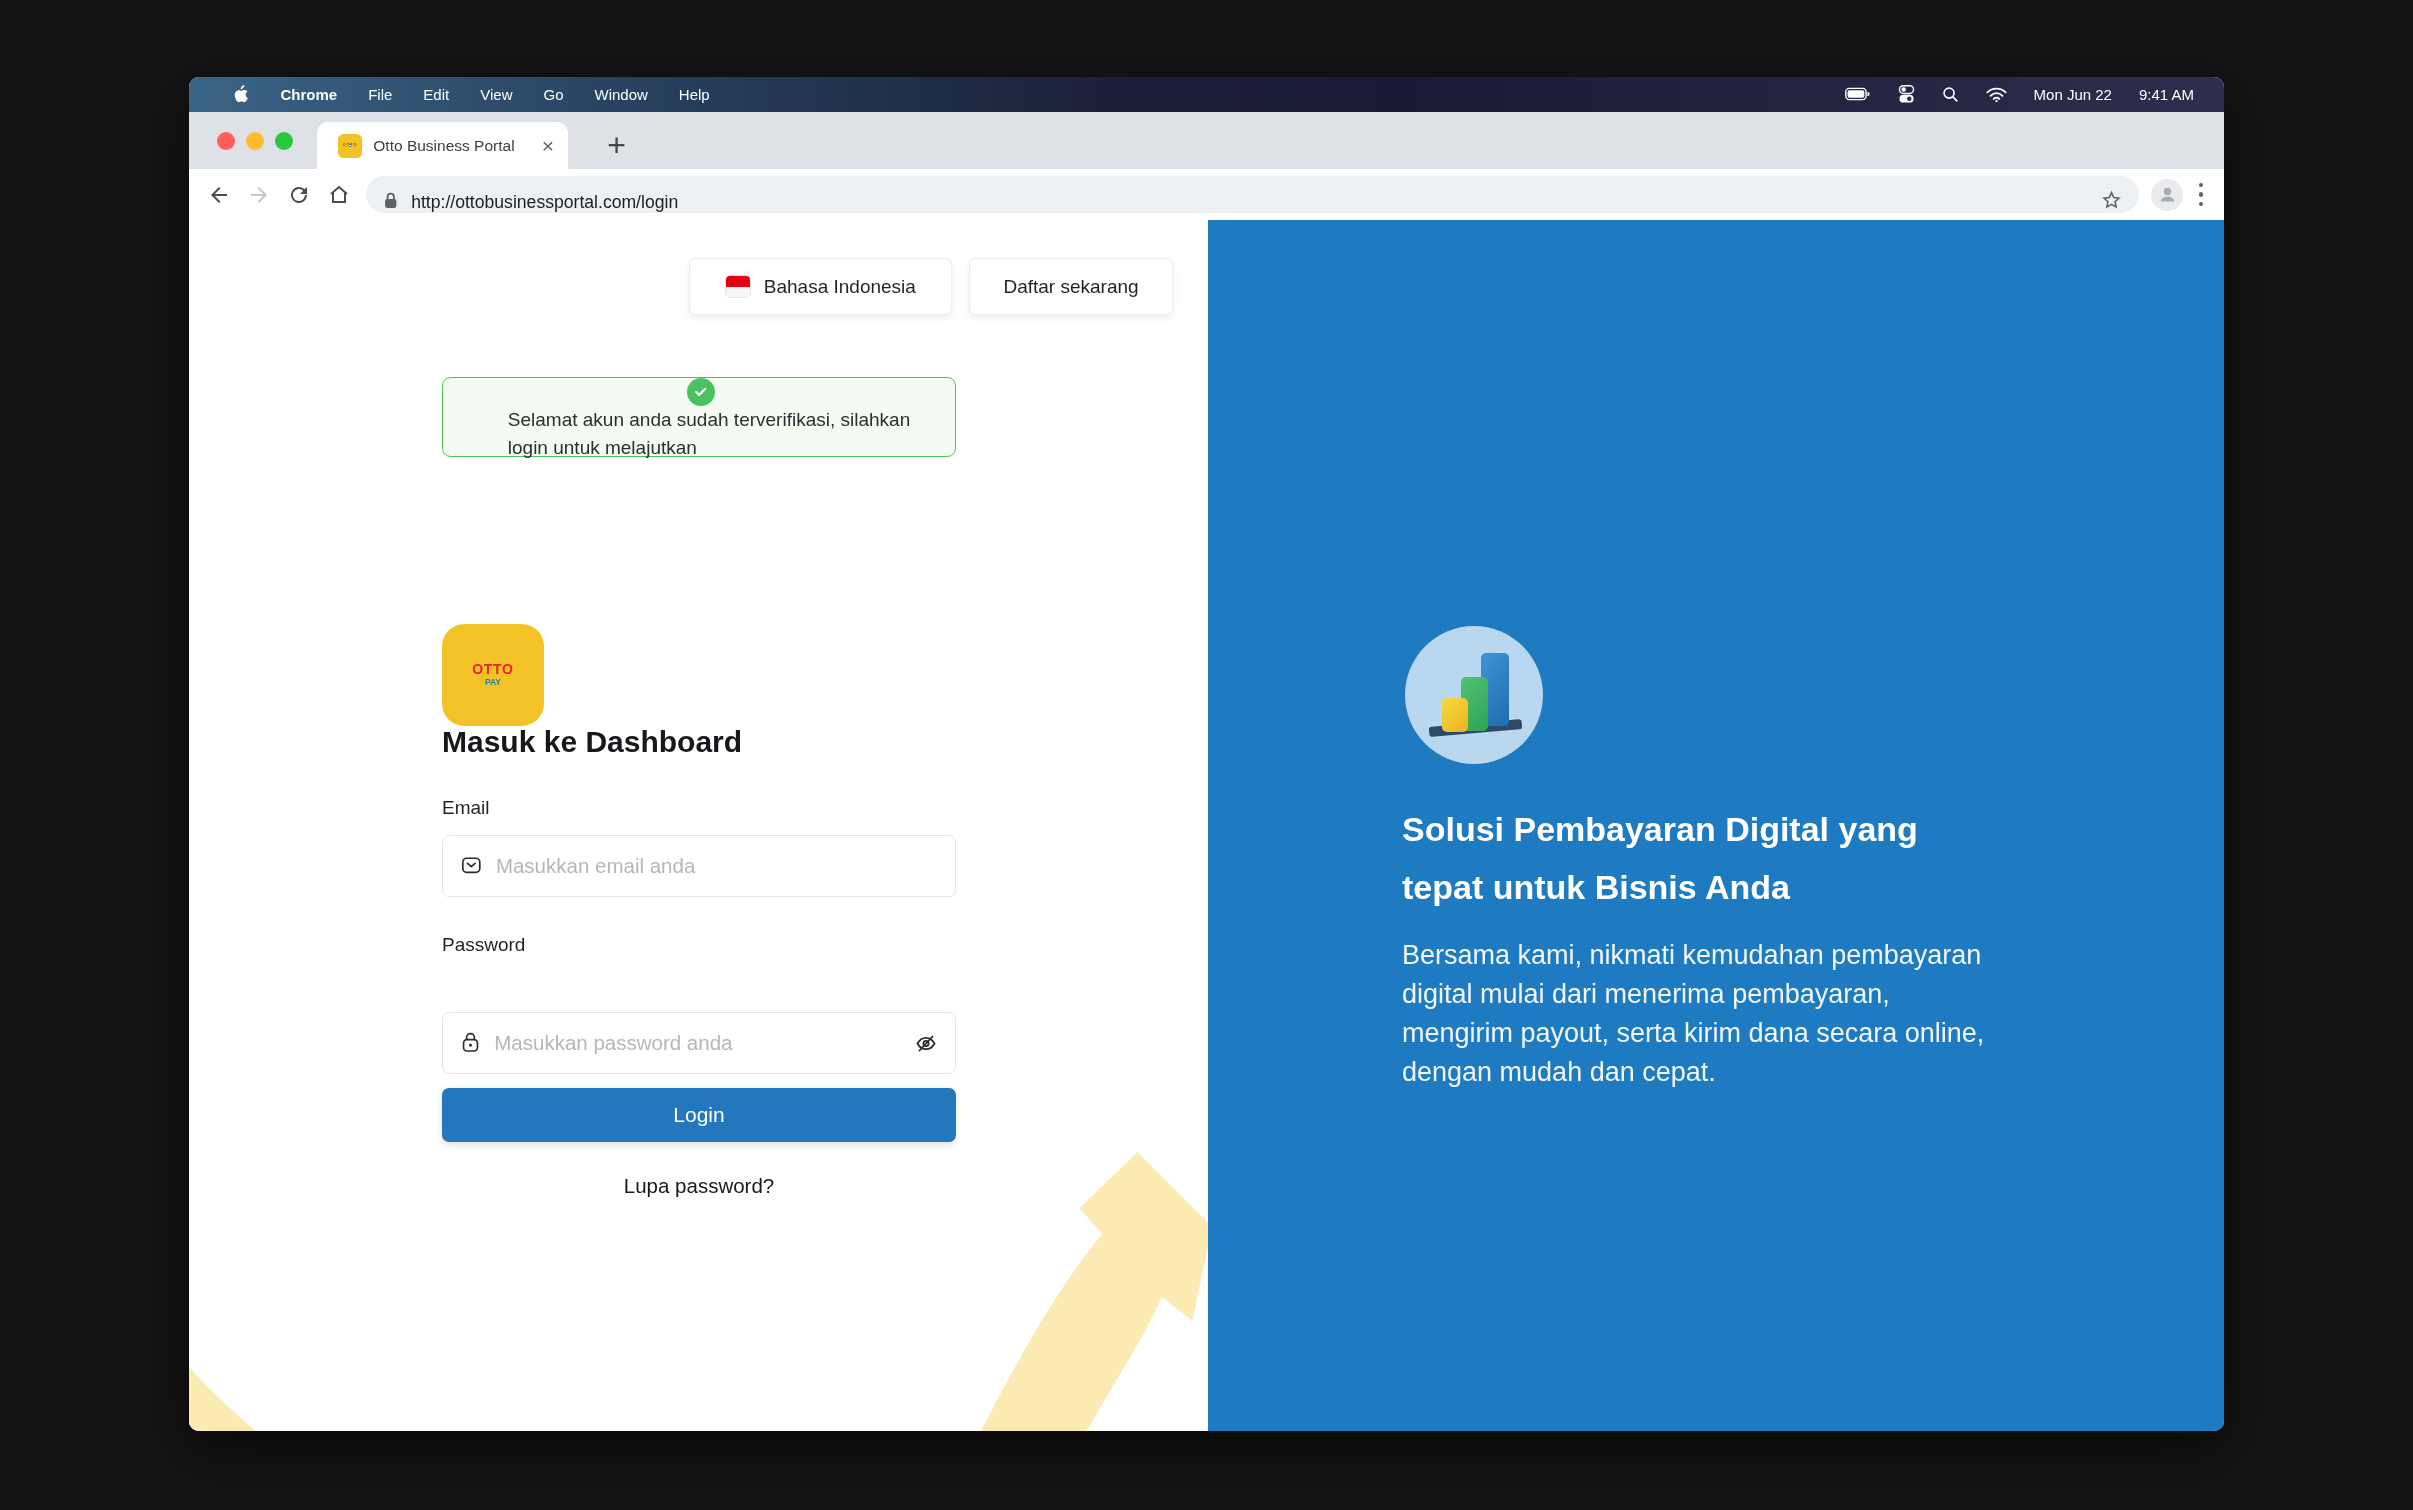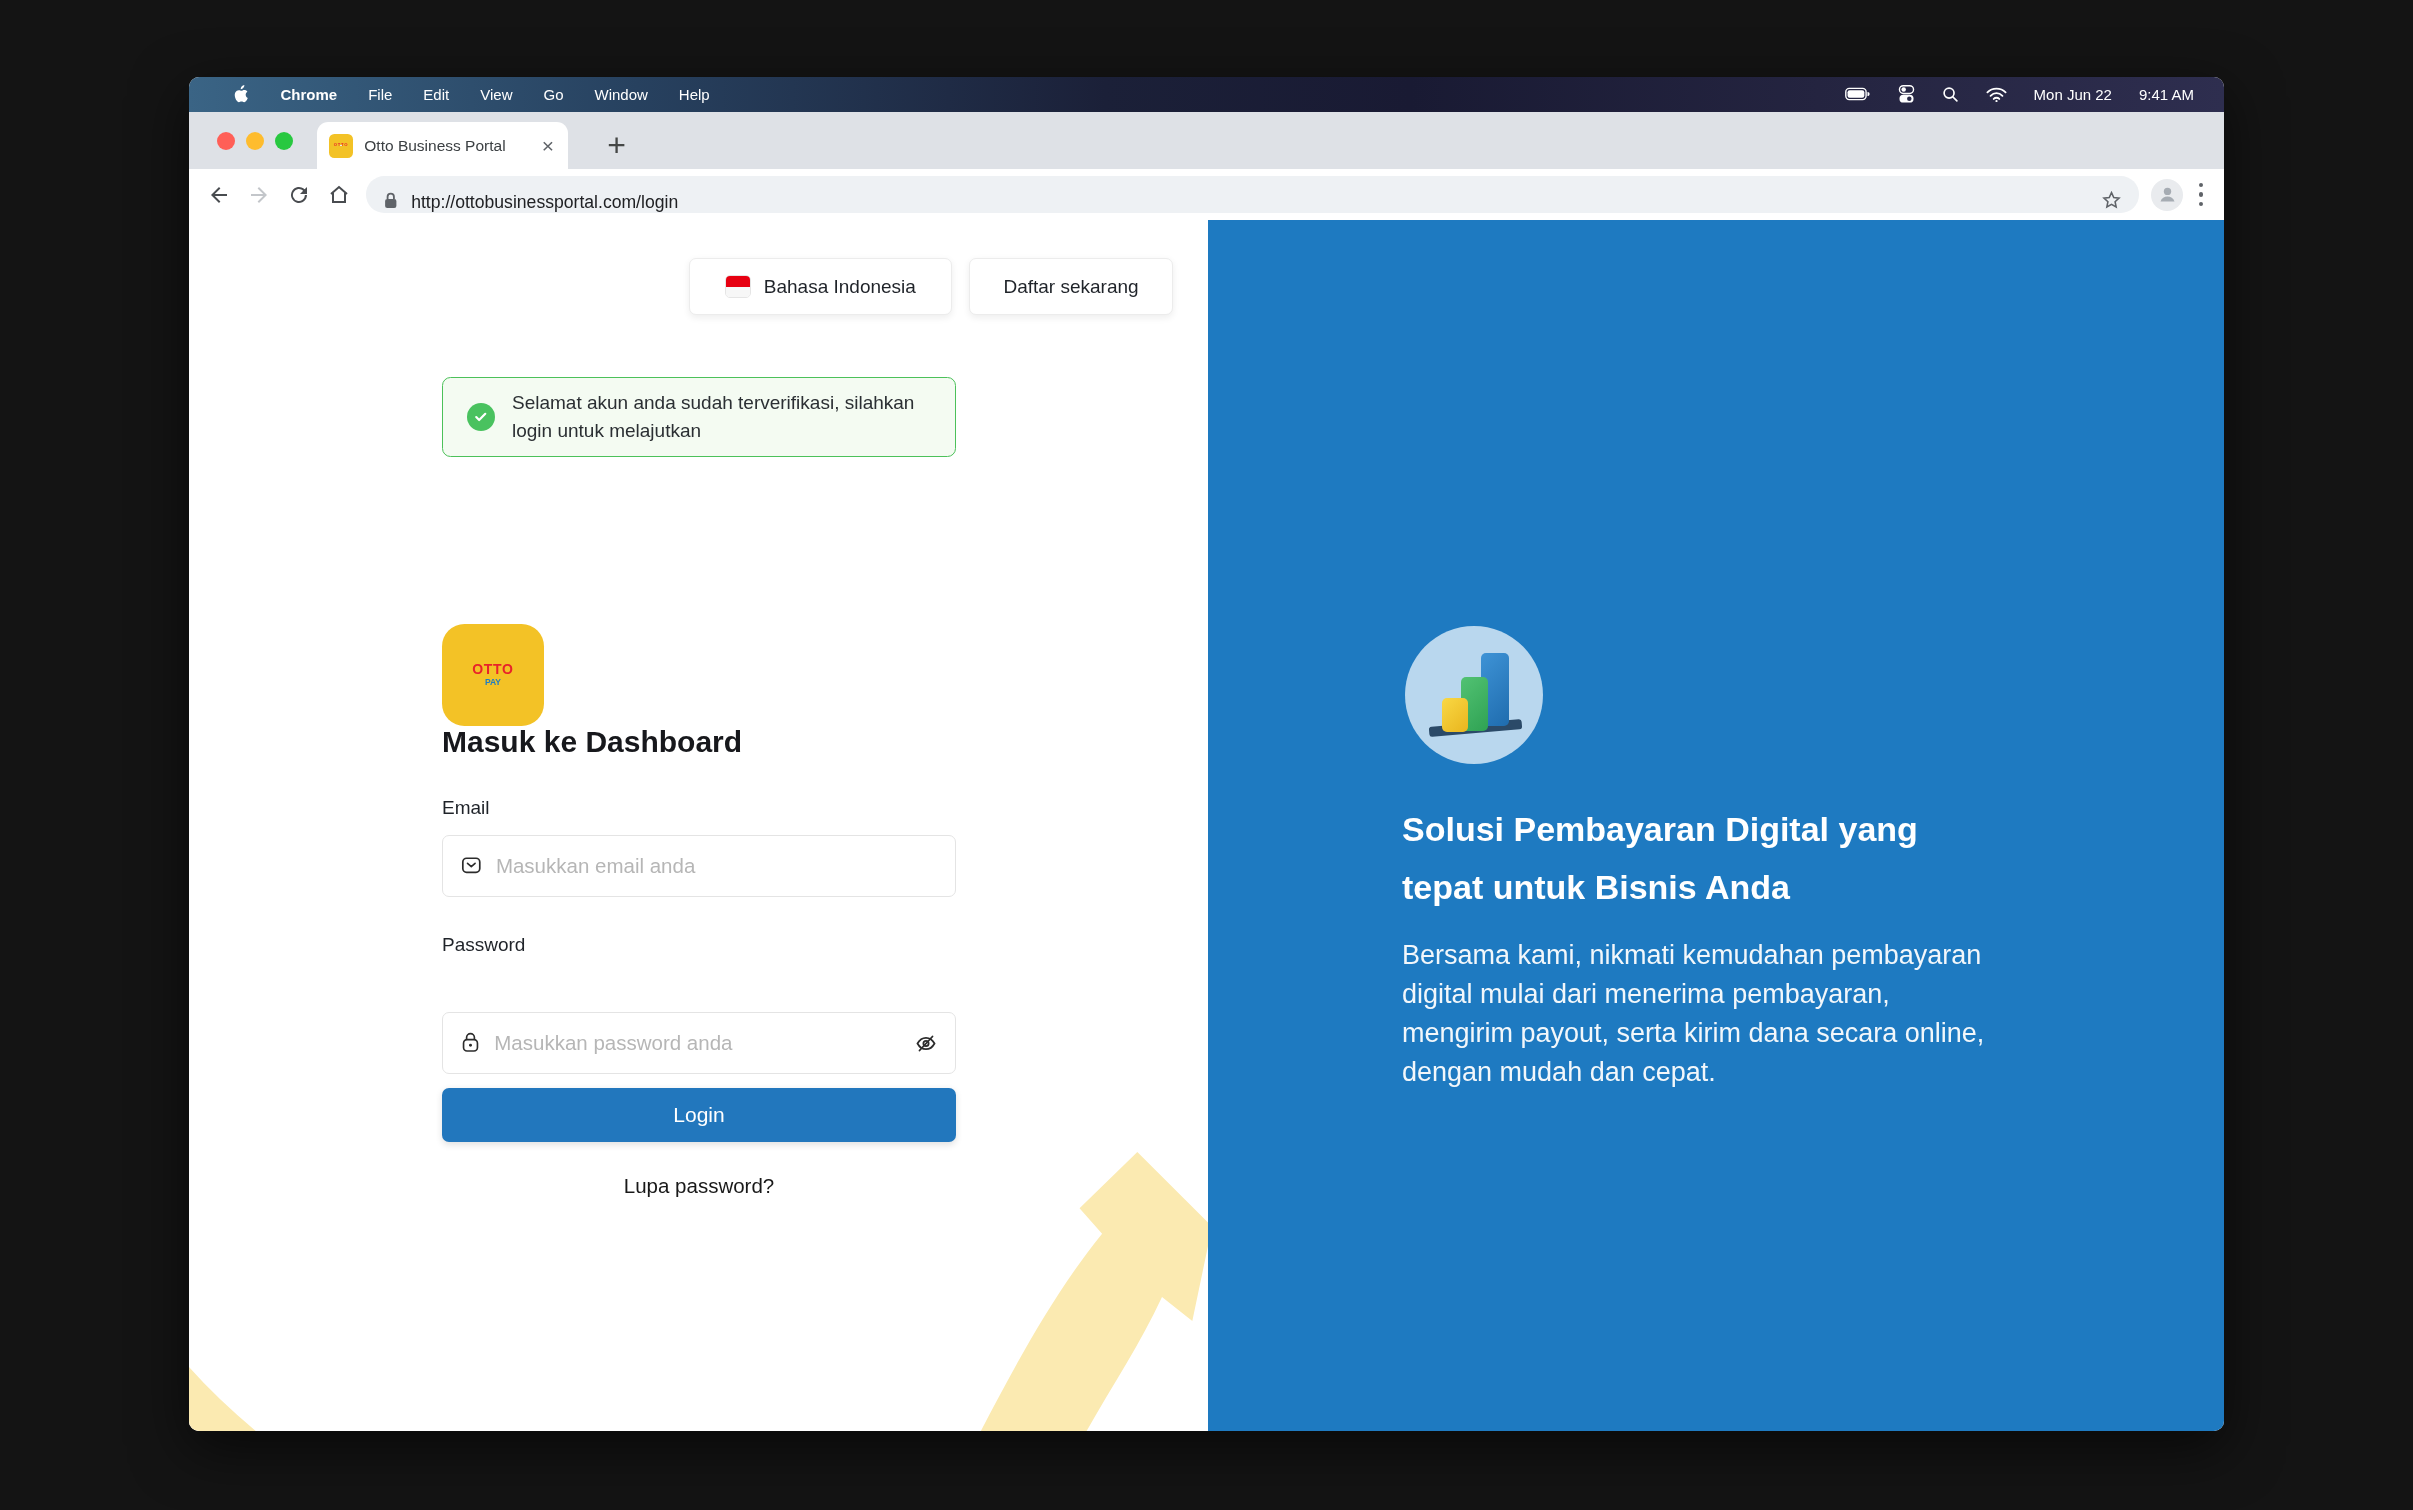--- a/index.html
+++ b/index.html
@@ -17,21 +17,21 @@
   .menu-right{margin-left:auto;display:flex;align-items:center;gap:27px;margin-right:30px;font-size:15px;}
   .micon{display:flex;align-items:center;}
 
   
   .tabstrip{position:absolute;left:0;top:35px;width:100%;height:57px;background:#dee1e6;}
   .traffic{position:absolute;left:28px;top:20px;display:flex;gap:10.6px;}
   .light{width:18.3px;height:18.3px;border-radius:50%;}
   .light.red{background:#ff5f57;}
   .light.yellow{background:#febc2e;}
   .light.green{background:#28c840;}
-  .tab{position:absolute;left:128px;top:10px;width:251px;height:47px;background:#fff;border-radius:11.3px 11.3px 0 0;display:flex;align-items:center;padding:0 14px 0 12px;}
+  .tab{position:absolute;left:128px;top:10px;width:251px;height:47px;background:#fff;border-radius:11.3px 11.3px 0 0;display:flex;align-items:center;padding:0 14px 0 21px;}
   .tab-title{font-size:15.5px;color:#3c4043;margin-left:11.3px;flex:1;white-space:nowrap;overflow:hidden;}
   .tab-close{font-size:21px;color:#5f6368;line-height:1;cursor:pointer;}
   .newtab{position:absolute;left:404px;top:10px;width:47px;height:47px;display:flex;align-items:center;justify-content:center;font-size:32px;font-weight:300;color:#454746;cursor:pointer;}
 
   
   .toolbar{position:absolute;left:0;top:92px;width:100%;height:51px;background:#fff;display:flex;align-items:center;}
   .navbtn{width:40px;height:40px;display:flex;align-items:center;justify-content:center;border-radius:50%;cursor:pointer;flex:0 0 auto;}
   .navbtn:first-child{margin-left:10px;}
   .urlpill{flex:1;height:37px;background:#eef1f4;border-radius:18.3px;margin:0 12.7px 0 7px;display:flex;align-items:flex-end;padding:0 17px;}
   .urltext{font-size:17.6px;color:#202124;margin-left:12.7px;flex:1;white-space:nowrap;overflow:hidden;}
@@ -46,21 +46,21 @@
 
   
   .pillbtn{position:absolute;height:57px;background:#fff;border:1.4px solid #ececec;border-radius:7px;display:flex;align-items:center;justify-content:center;gap:12.7px;font-size:19px;color:#1f2329;box-shadow:0 2.1px 7px rgba(0,0,0,.07);cursor:pointer;}
   .btn-lang{left:500px;top:38px;width:263px;}
   .btn-reg{left:780px;top:38px;width:204px;}
   .flag{width:26px;height:23px;border-radius:5px;overflow:hidden;border:0.7px solid #e5e5e5;display:flex;flex-direction:column;flex:0 0 auto;}
   .flag .t{flex:1;background:#e70011;}
   .flag .b{flex:1;background:#f7f7f7;}
 
   
-  .alert{position:absolute;left:253px;top:157px;width:514px;height:80px;background:#f4fbf2;border:1.4px solid #4cc15a;border-radius:8.5px;display:flex;align-items:center;padding:0 21px 0 24px;}
+  .alert{position:absolute;left:253px;top:157px;width:514px;height:80px;background:#f4fbf2;border:1.4px solid #4cc15a;border-radius:8.5px;display:flex;align-items:center;padding:0 21px 0 24px;flex-direction:column;}
   .check{width:28px;height:28px;border-radius:50%;background:#49c25f;display:flex;align-items:center;justify-content:center;flex:0 0 auto;}
   .alert-text{margin-left:17px;font-size:19px;line-height:28px;color:#2b2f33;}
 
   
   .otto-logo{position:relative;border-radius:22%;background:#f3c226;padding:5%;}
   .otto-blue{width:100%;height:100%;border-radius:18%;background:#1d7dc4;display:flex;align-items:center;justify-content:center;}
   .otto-circle{width:82%;height:82%;border-radius:50%;background:#fff;display:flex;flex-direction:column;align-items:center;justify-content:center;position:relative;}
   .otto-word{font-weight:800;color:#e8232a;letter-spacing:0.7px;line-height:1;}
   .otto-pay{font-weight:700;color:#1d7dc4;line-height:1;}
   .logo-main{left:253px;top:404px;width:78px;height:78px;position:absolute;}

